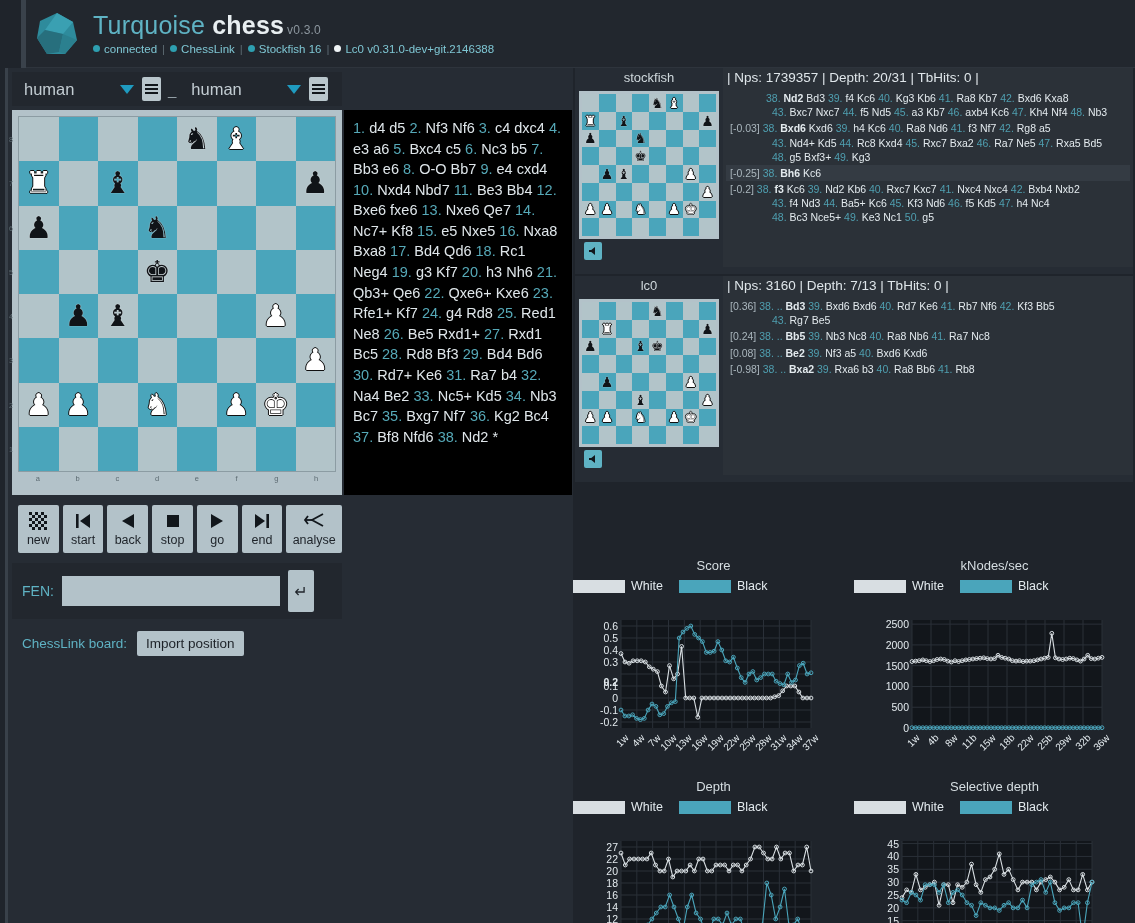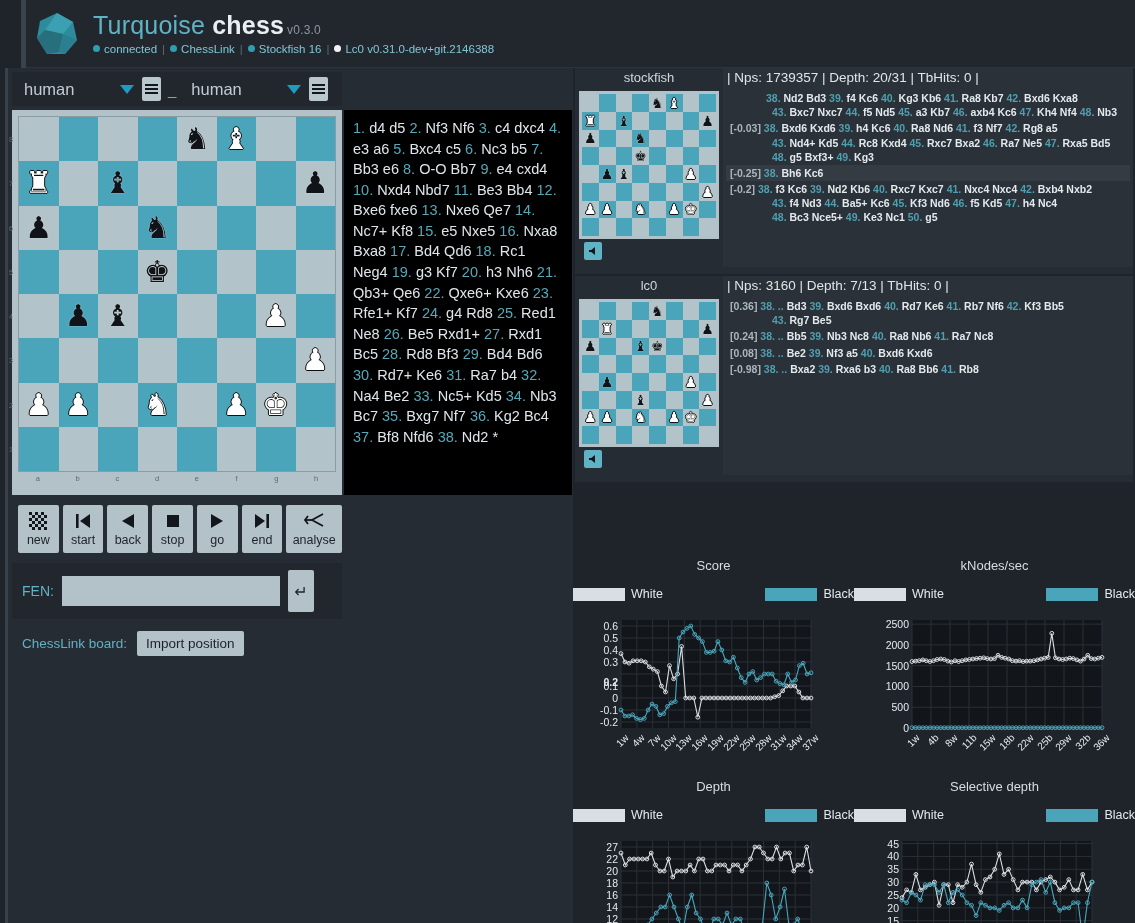--- a/index.html
+++ b/index.html
@@ -153,37 +153,37 @@
   .mini-board {
     width: 140px; height: 148px; background: #b3c2c9; padding: 3px;
   }
   .mini-grid {
     width: 134px; height: 142px;
     display: grid; grid-template-columns: repeat(8, 1fr); grid-template-rows: repeat(8, 1fr);
   }
   .mini-grid .sq .pc { font-size: 14px; }
   .engine-lines {
     flex: 1; background: #2b3138; font-size: 10.5px; line-height: 1.35;
-    padding: 2px 3px 4px 3px; color: #e3eaee; overflow: hidden; font-weight: bold;
+    padding: 2px 3px 4px 3px; color: #e3eaee; overflow: hidden;
   }
   .eline { padding: 1px 2px 1px 4px; }
   .eline.hl { background: #343b43; }
   .eline .sc { color: #aab6bd; }
   .eline .mn { color: #4f9fb0; }
   .eline .cont { display: block; padding-left: 42px; }
   .collapse-btn {
     width: 18px; height: 18px; background: #5fb3c4; border-radius: 2px; margin: 3px 0 4px 5px;
     display: flex; align-items: center; justify-content: center; cursor: pointer;
   }
 
   
   #charts { position: absolute; left: 0; top: 480px; width: 562px; height: 443px; background: #1f242b; }
   .chart-cell { position: absolute; width: 281px; height: 221px; }
   .chart-title { text-align: center; color: #d5dde1; font-size: 13px; padding-top: 10px; }
-  .legend { display: flex; justify-content: space-between; align-items: center; gap: 16px; margin-top: 14px; }
+  .legend { display: flex; justify-content: flex-start; align-items: center; gap: 16px; margin-top: 6px; }
   .legend .swatch { width: 52px; height: 13px; display: inline-block; }
   .legend .lg-lbl { color: #e3eaee; font-size: 12.5px; margin-left: 6px; }
   .legend .item { display: flex; align-items: center; }
   .plot { position: relative; margin-top: 4px; }
   .tick-y { position: absolute; right: 100%; transform: translateY(-50%); font-size: 10.5px; color: #e3eaee; padding-right: 3px; white-space: nowrap; }
   .tick-x {
     position: absolute; top: 2px; font-size: 10px; color: #e3eaee;
     transform-origin: right top; transform: rotate(-45deg); white-space: nowrap;
     text-align: right;
   }

